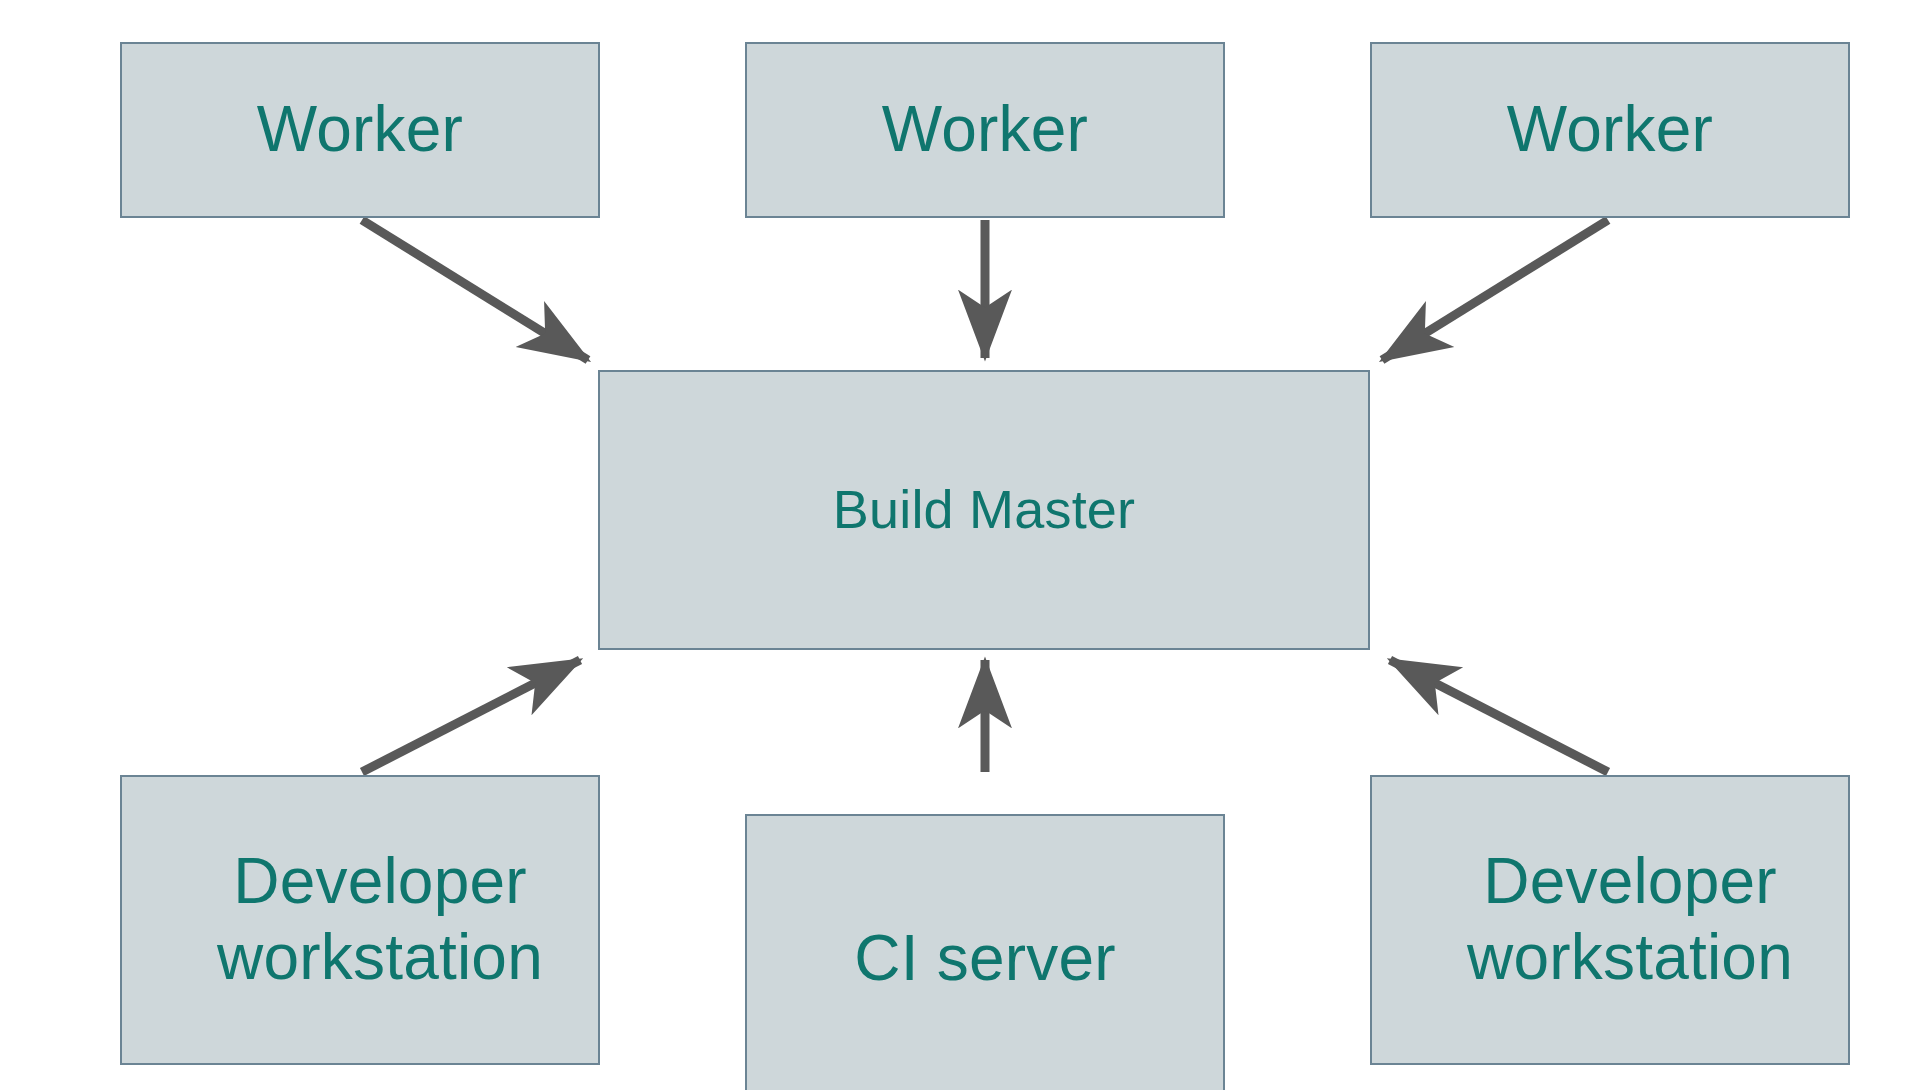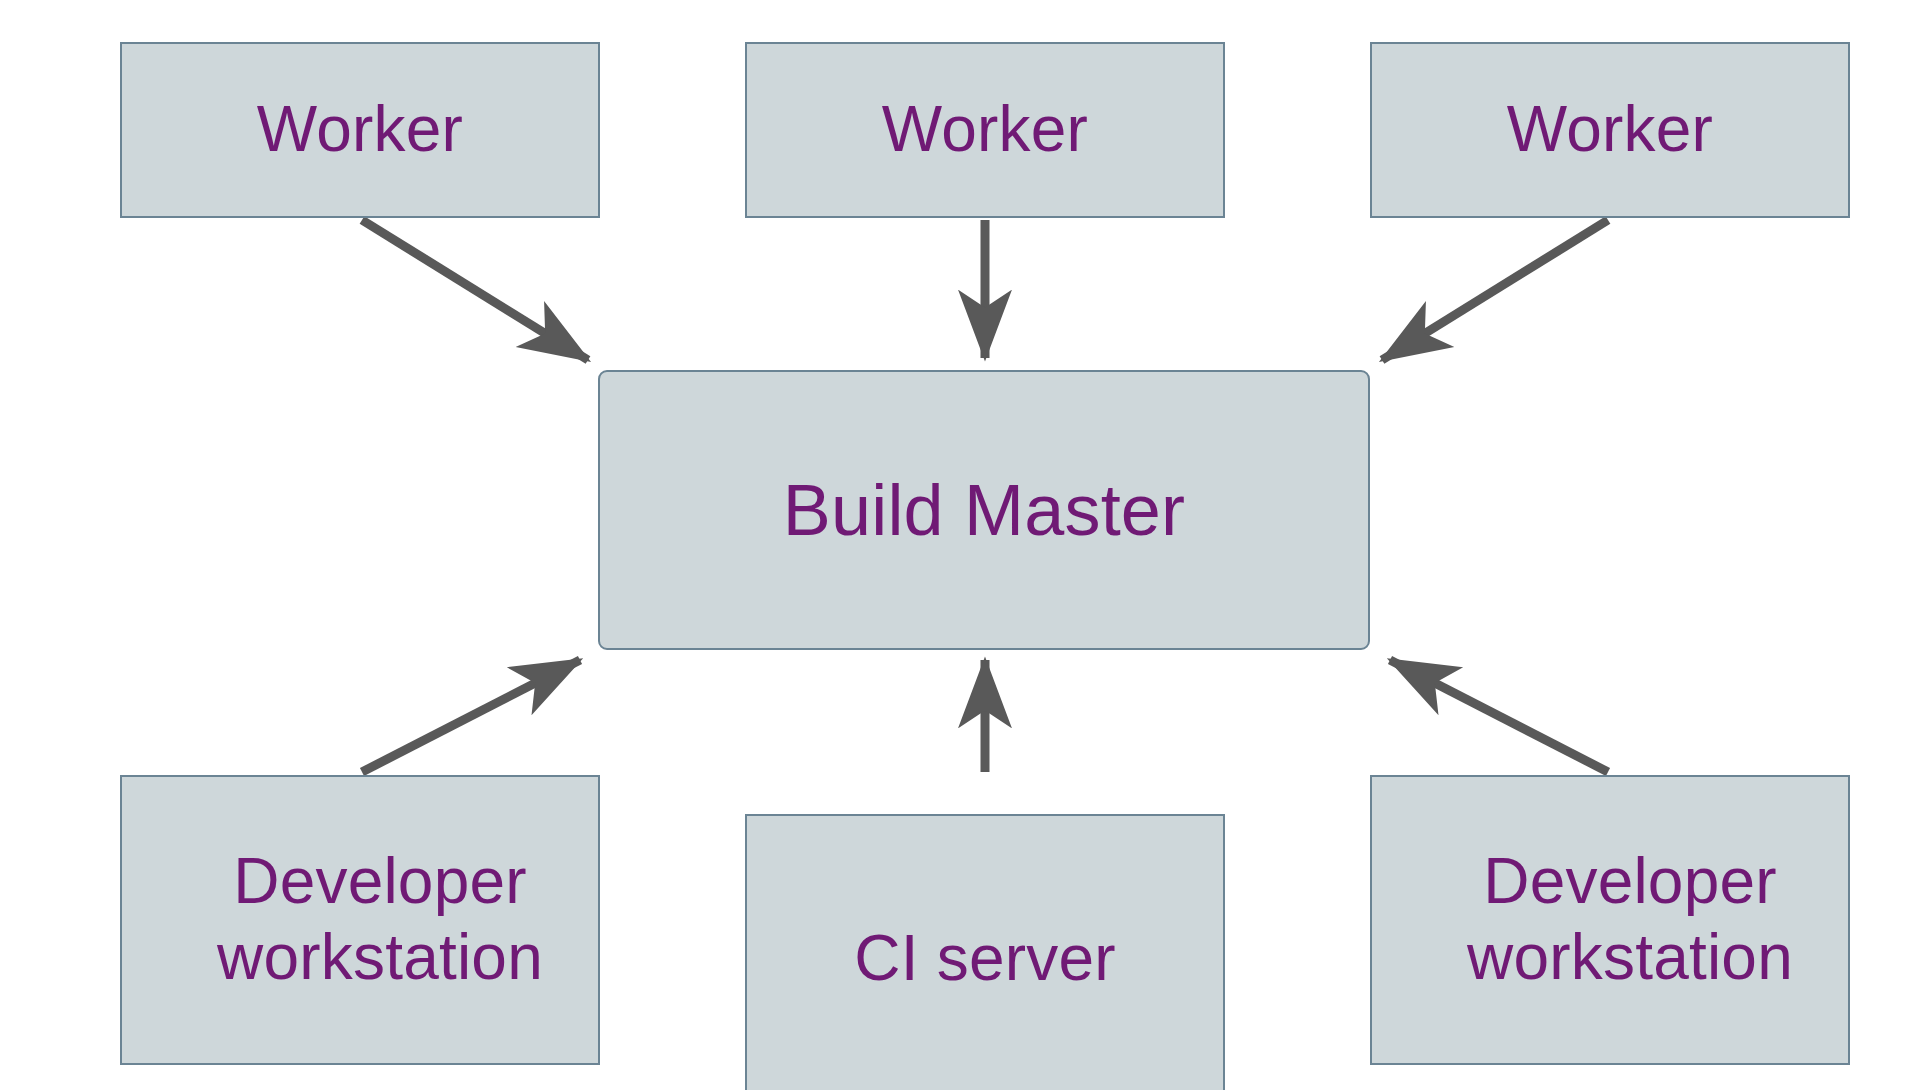--- a/index.html
+++ b/index.html
@@ -26,33 +26,33 @@
   }
   .node {
     position: absolute;
     box-sizing: border-box;
     background: #ced7da;
     border: 2px solid #6b8494;
     display: flex;
     align-items: center;
     justify-content: center;
     text-align: center;
-    color: #701a75;
+    color: #0f766e;
     line-height: 1.18;
     white-space: pre-line;
     z-index: 2;
   }
   .node-label {
     display: block;
     padding: 0 10px;
     font-weight: 400;
     letter-spacing: 0.2px;
   }
   .n-worker  { font-size: 64px; }
-  .n-master  { font-size: 72px; border-radius: 9px; }
+  .n-master  { font-size: 54px; }
   .n-dev     { font-size: 64px; padding-left: 40px; }
   .n-ci      { font-size: 64px; }
 </style>
 </head>
 <body>
 
 <div id="canvas">
 
   <svg id="edge-layer" viewBox="0 0 1910 1090" width="1910" height="1090" xmlns="http://www.w3.org/2000/svg">
     <defs>

